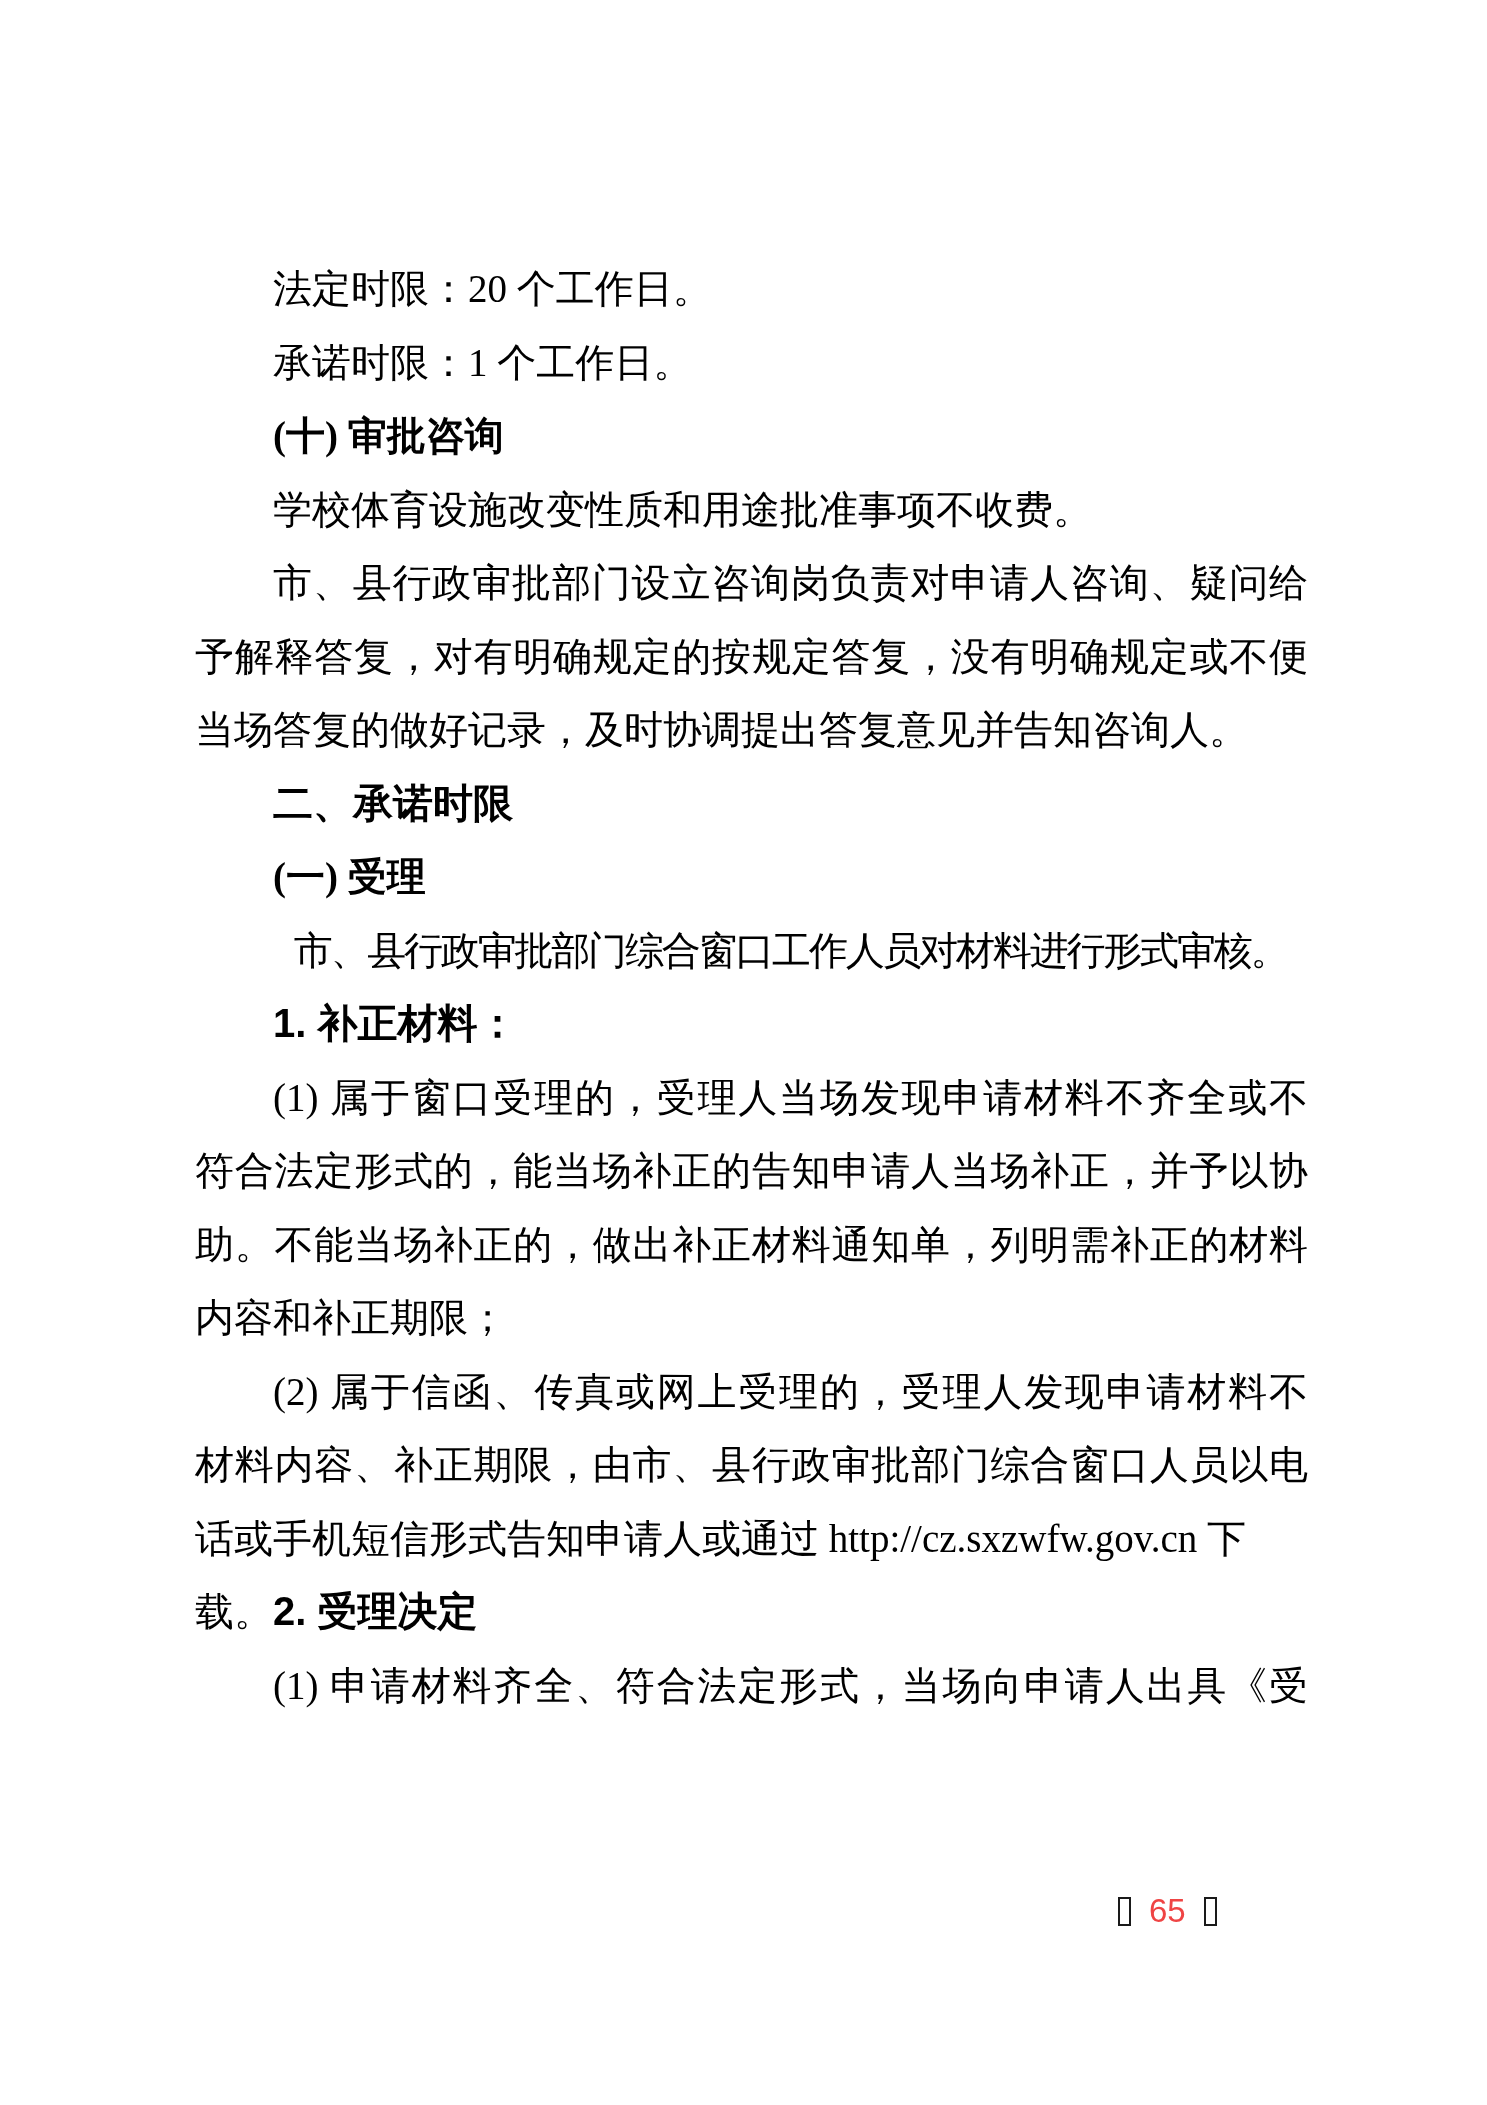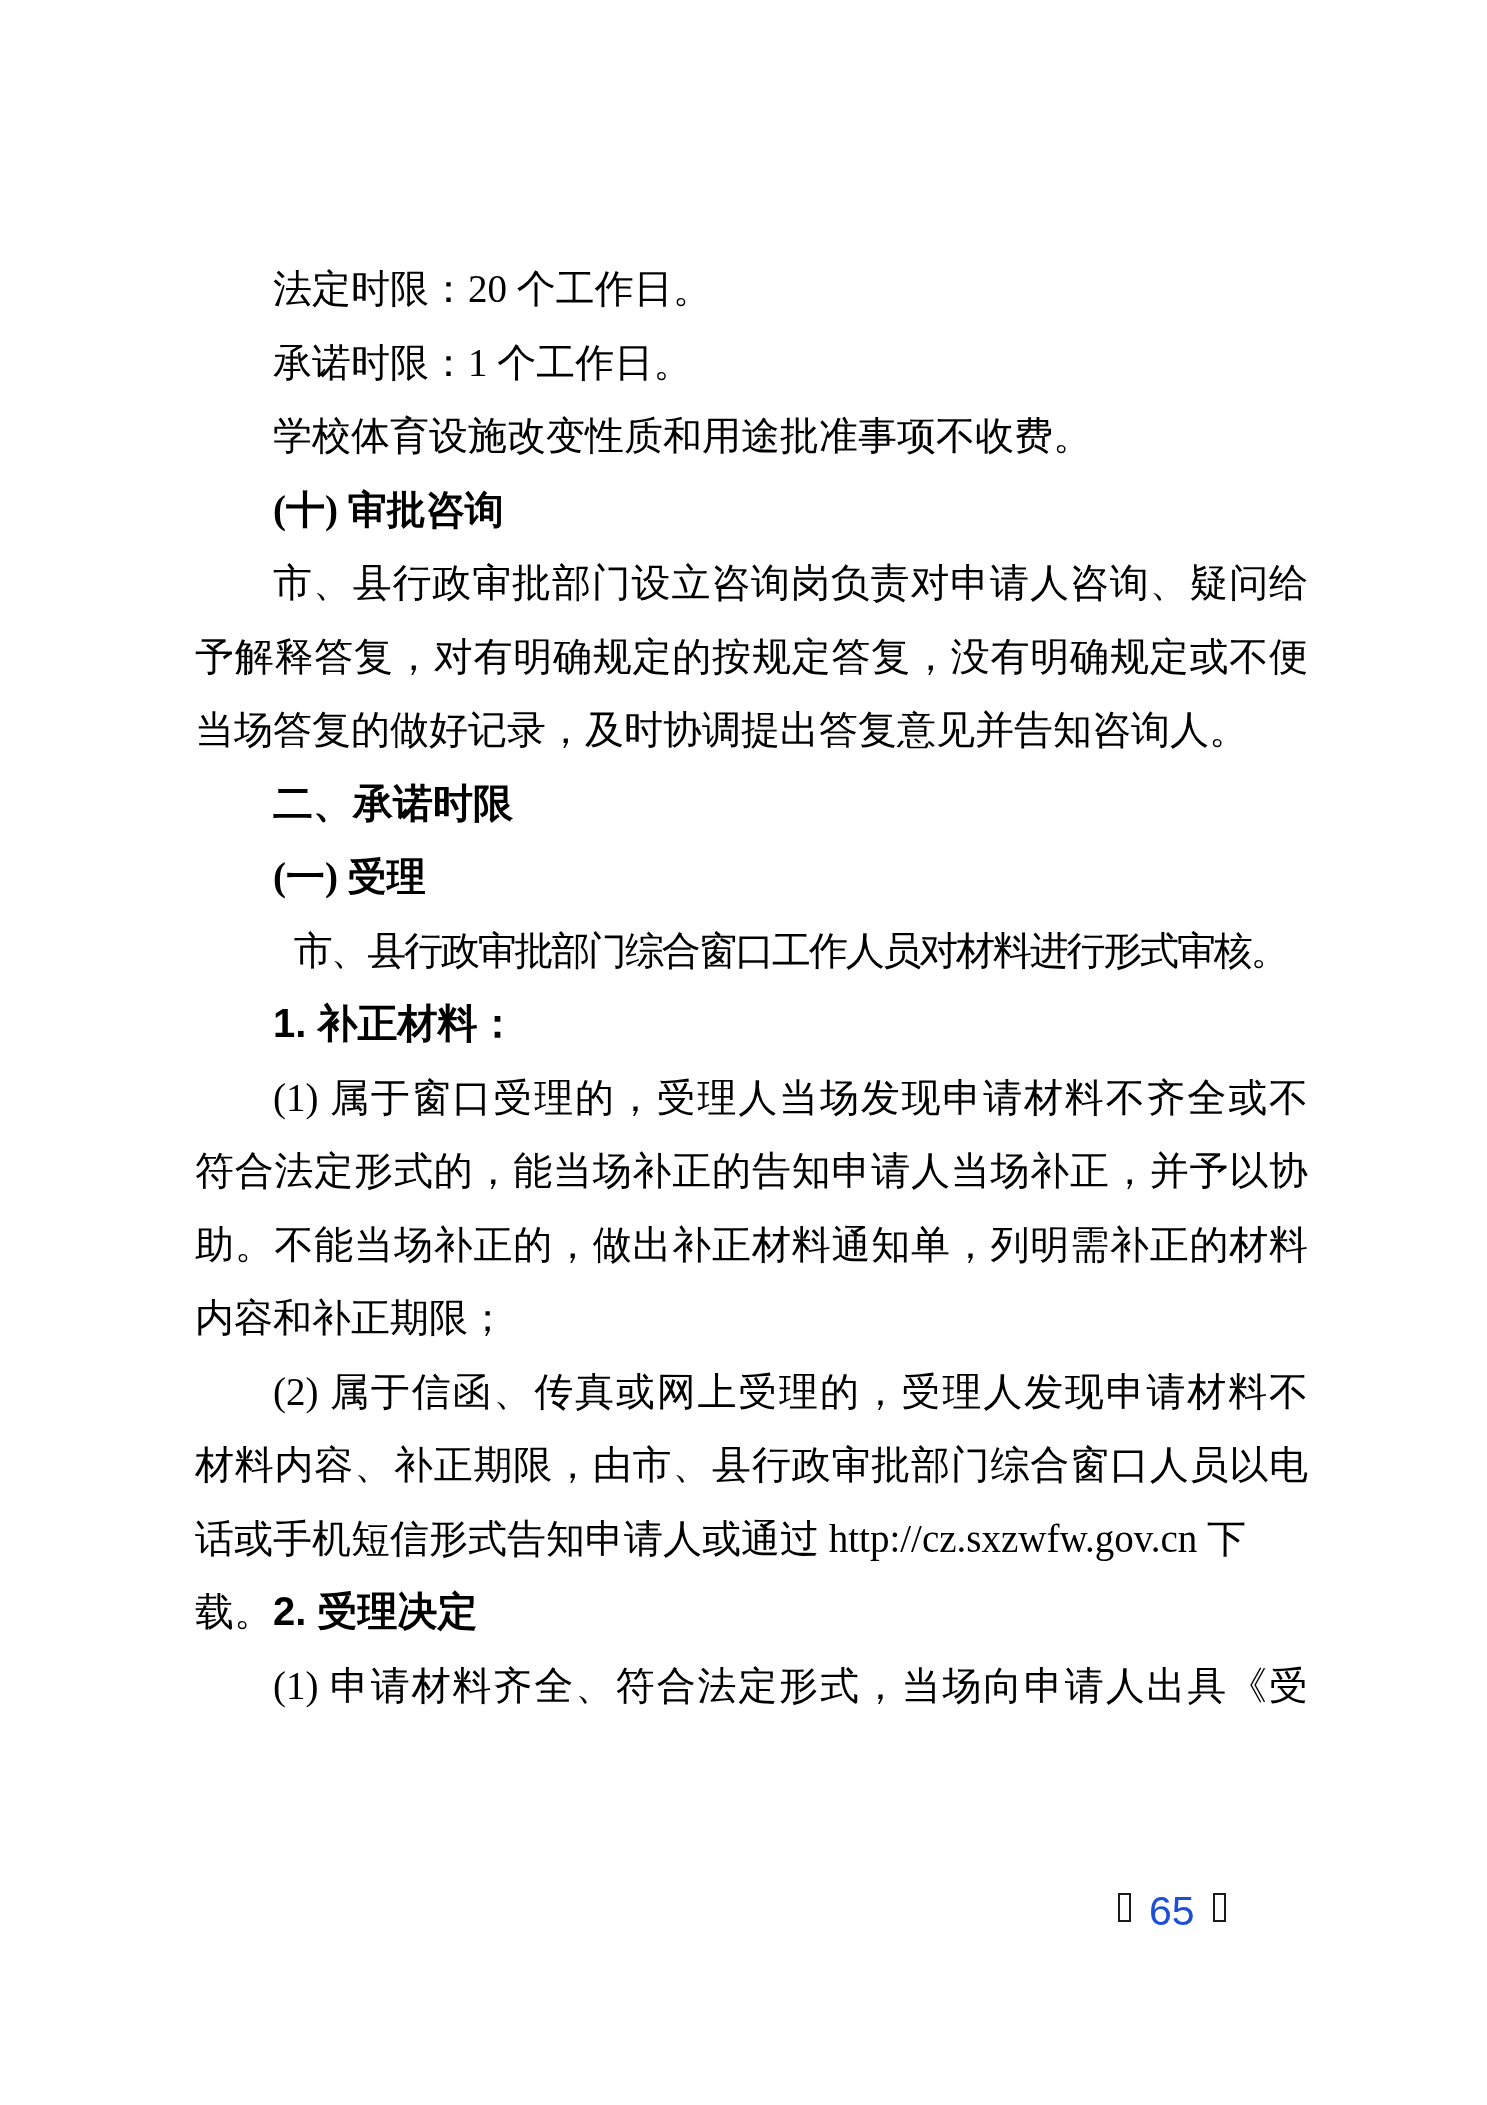--- a/index.html
+++ b/index.html
@@ -43,43 +43,44 @@
     font-family: "Liberation Sans", "DejaVu Sans", sans-serif;
     font-size: 40px;
   }
   
   .tight { letter-spacing: -2.2px; text-align: center; }
   .footer {
     position: absolute;
     left: 1118px;
     top: 1893px;
     display: flex;
+    align-items: center;
     gap: 18px;
-    font-size: 41px;
+    font-size: 33px;
     line-height: 36px;
     font-family: "Liberation Sans", "DejaVu Sans", sans-serif;
-    color: #1d4ed8;
+    color: #ef4444;
   }
   .tofu {
     width: 13px;
     height: 29px;
     border: 2px solid #1a1a1a;
     box-sizing: border-box;
     background: transparent;
   }
 </style>
 </head>
 <body>
 
 <div class="page">
   <div class="content">
     <div class="line indent">法定时限：20 个工作日。</div>
     <div class="line indent">承诺时限：1 个工作日。</div>
+    <div class="line indent kai-b">(十) 审批咨询</div>
     <div class="line indent">学校体育设施改变性质和用途批准事项不收费。</div>
-    <div class="line indent kai-b">(十) 审批咨询</div>
     <div class="line indent just">市、县行政审批部门设立咨询岗负责对申请人咨询、疑问给</div>
     <div class="line just">予解释答复，对有明确规定的按规定答复，没有明确规定或不便</div>
     <div class="line">当场答复的做好记录，及时协调提出答复意见并告知咨询人。</div>
     <div class="line indent hei-b">二、承诺时限</div>
     <div class="line indent kai-b">(一) 受理</div>
     <div class="line indent tight">市、县行政审批部门综合窗口工作人员对材料进行形式审核。</div>
     <div class="line indent hei-b">1. 补正材料：</div>
     <div class="line indent just">(1) 属于窗口受理的，受理人当场发现申请材料不齐全或不</div>
     <div class="line just">符合法定形式的，能当场补正的告知申请人当场补正，并予以协</div>
     <div class="line just">助。不能当场补正的，做出补正材料通知单，列明需补正的材料</div>

